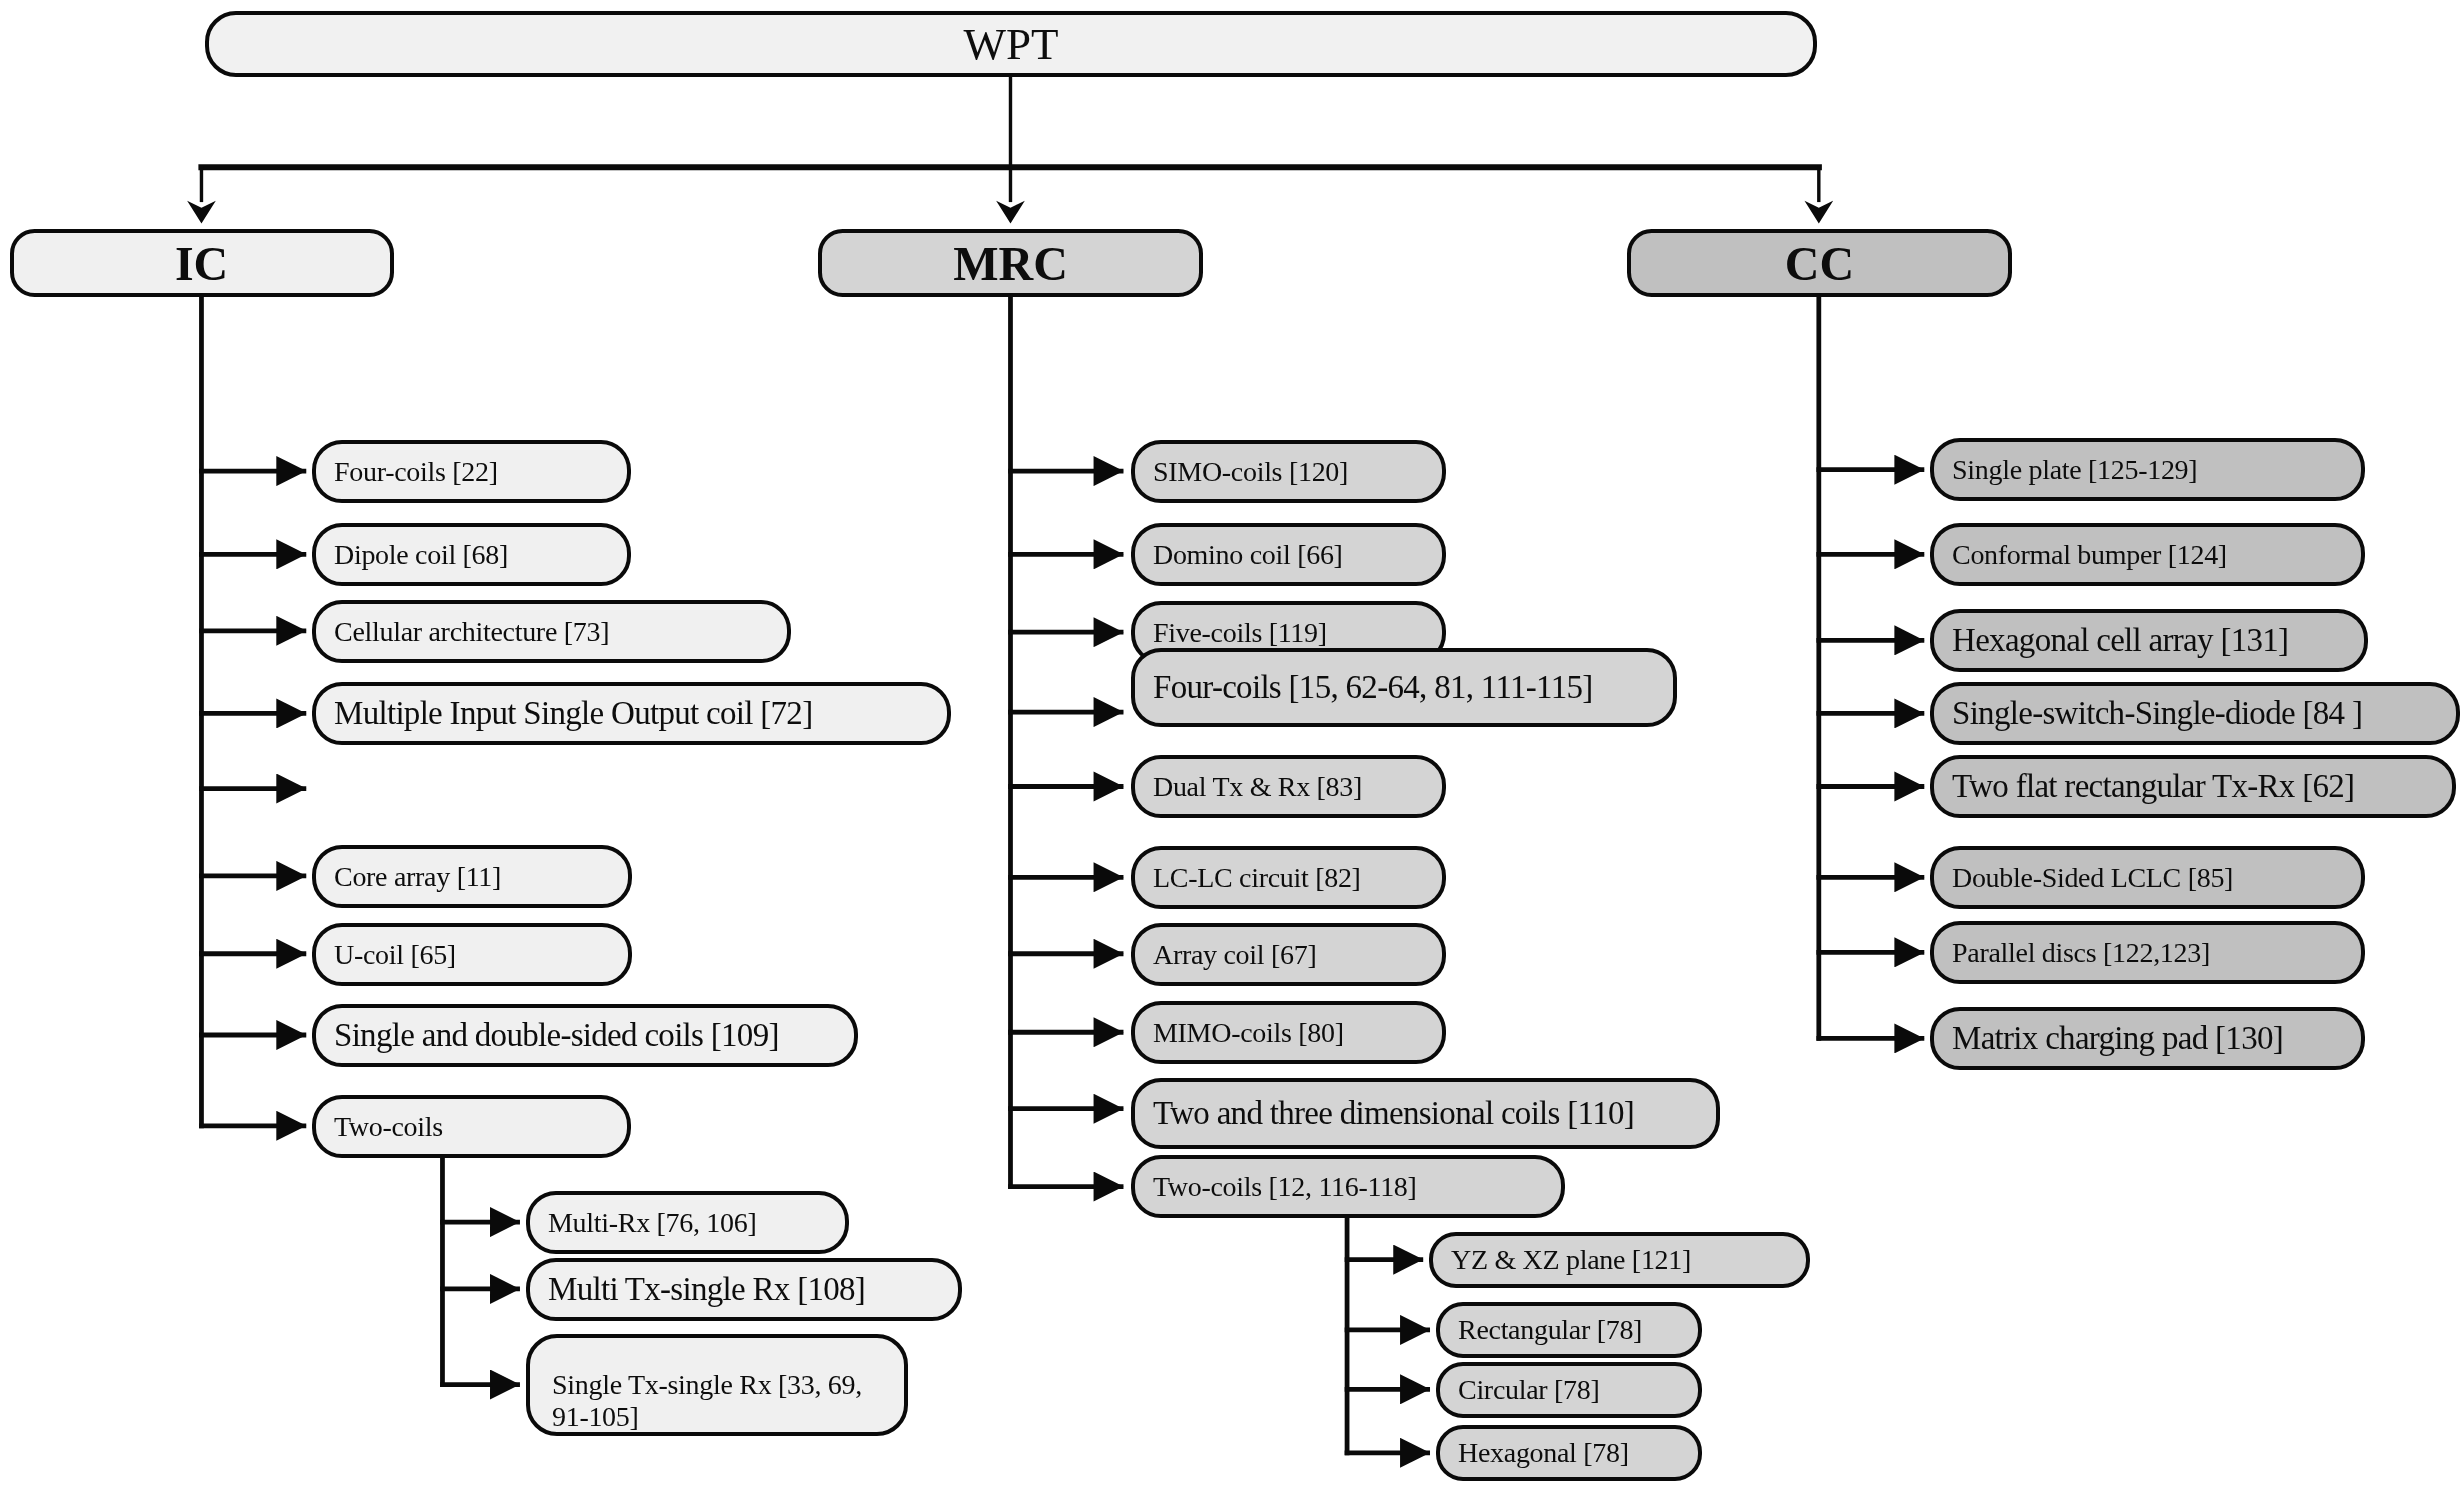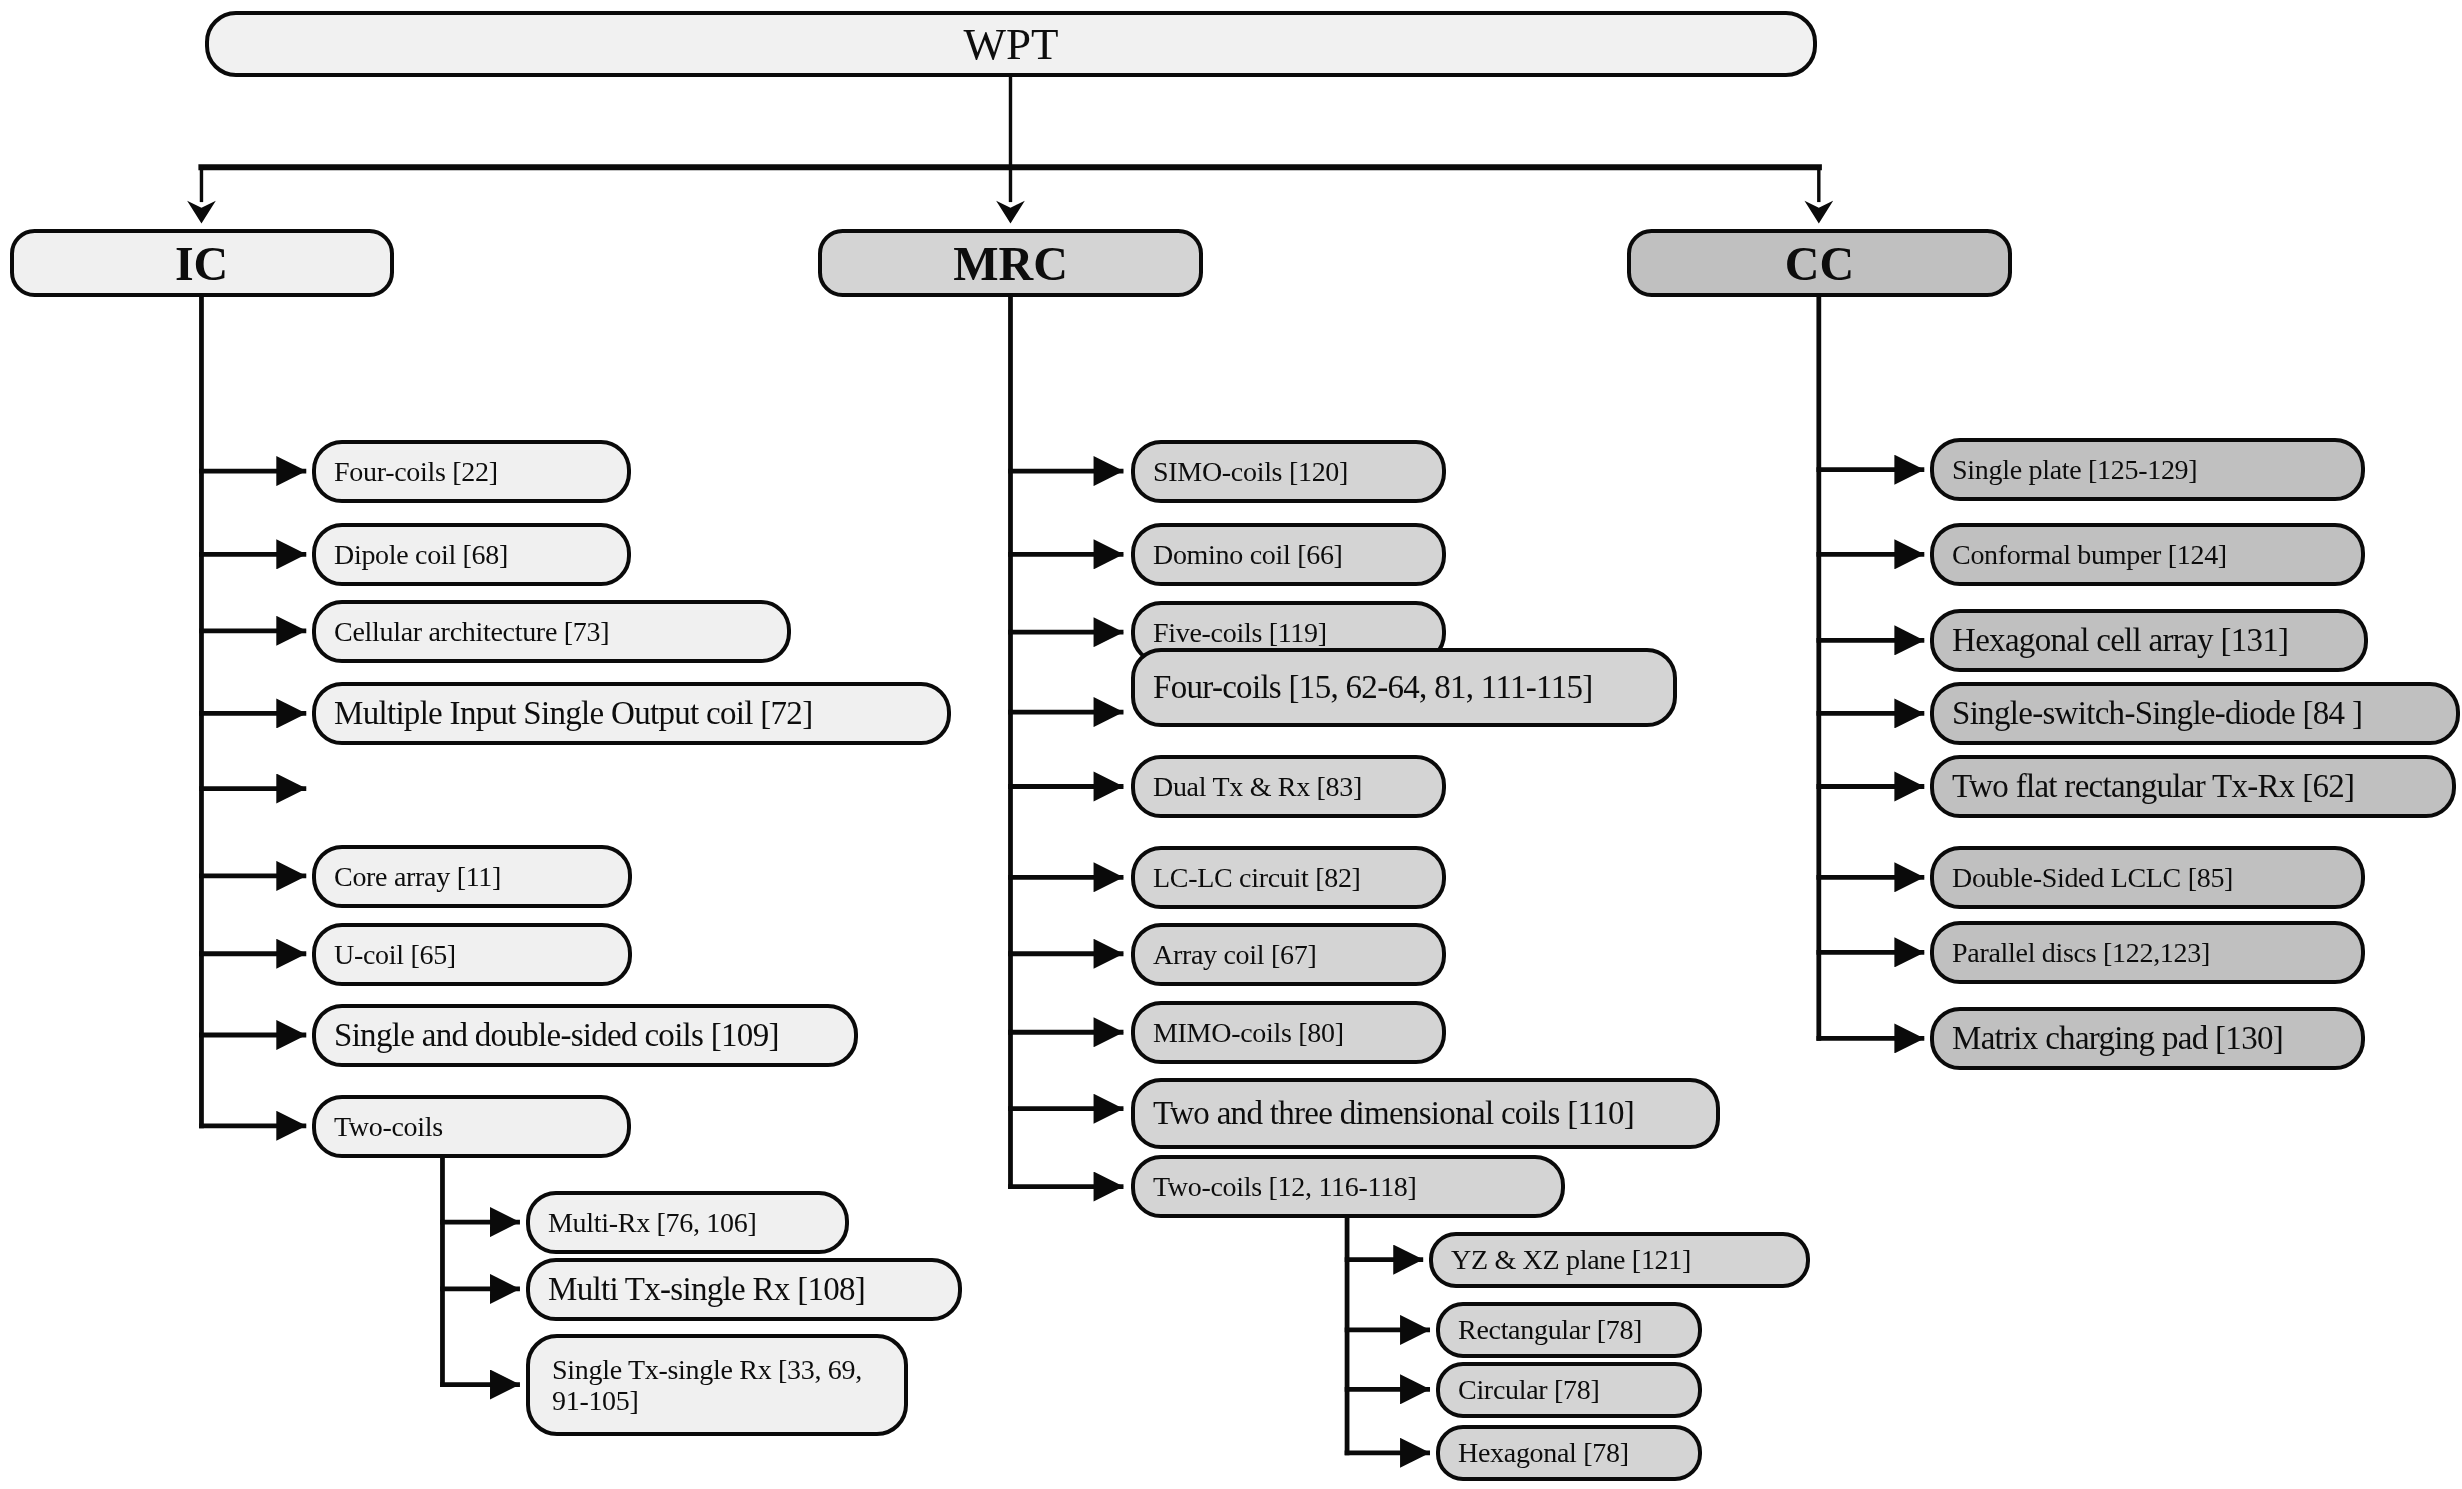--- a/index.html
+++ b/index.html
@@ -38,20 +38,21 @@
     letter-spacing:-0.3px;
     padding-left:18px;
     padding-right:9.6px;
   }
   .tight{font-size:33px;letter-spacing:-0.7px;}
   .wrap{
     white-space:normal;
     line-height:1.12;
     border-radius:31px;
     padding-left:22px;
+    align-items:flex-end;
   }
   .fill-wpt{background:#f1f1f1;}
   .fill-ic{background:#f0f0f0;}
   .fill-mrc{background:#d4d4d4;}
   .fill-cc{background:#c0c0c0;}
 </style>
 </head>
 <body>
 
 <div class="canvas">

